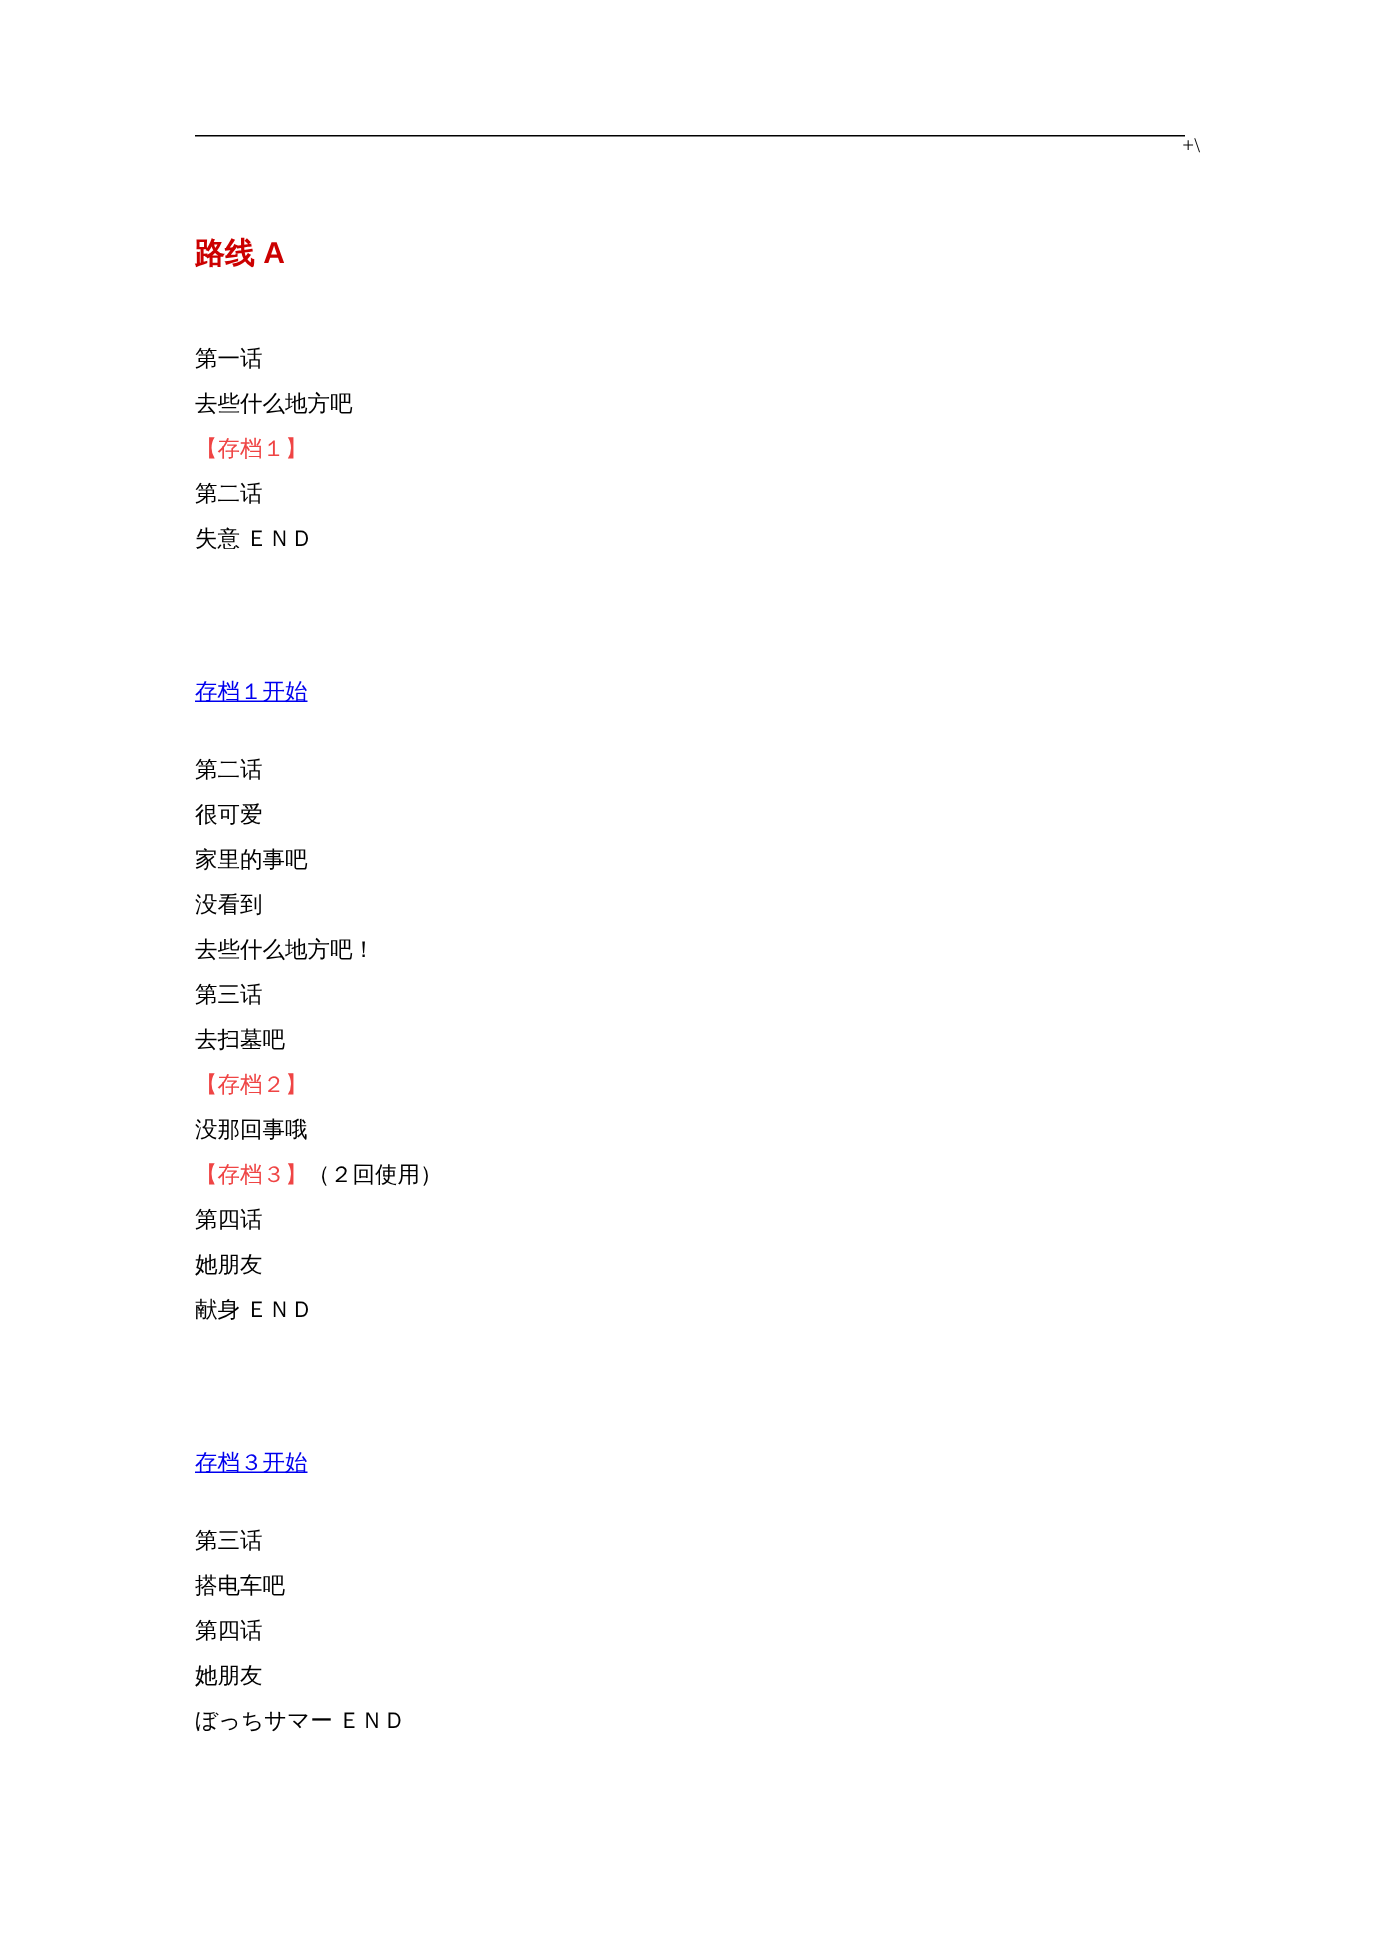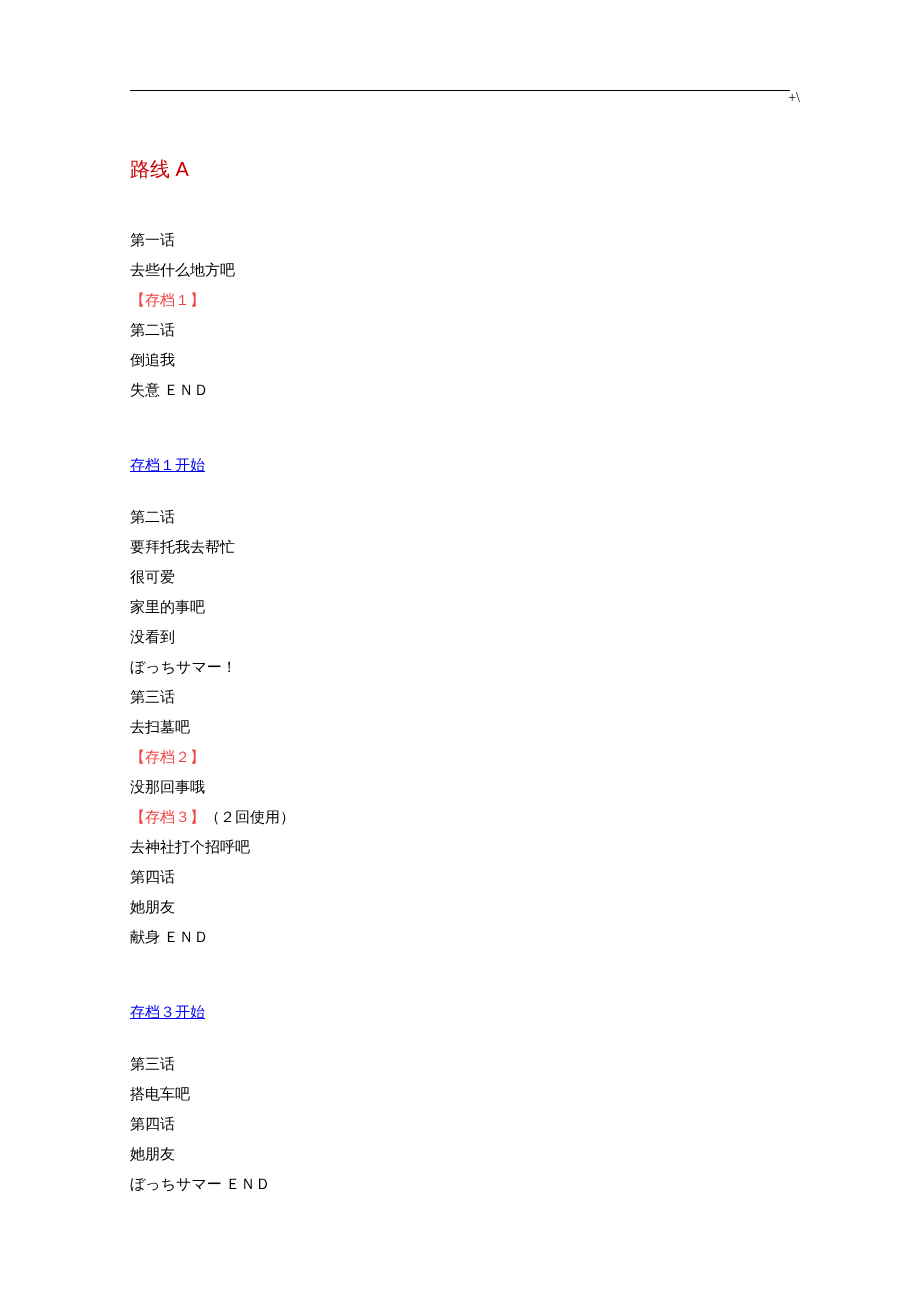--- a/index.html
+++ b/index.html
@@ -25,72 +25,69 @@
       right: 120px;
       font-size: 14px;
       color: #000;
     }
     .header-line {
       border-bottom: 1.5px solid #000;
       margin-bottom: 60px;
     }
     .route-title {
       color: #cc0000;
-      font-weight: normal;
+      font-weight: bold;
       font-size: 20px;
       font-family: "Microsoft YaHei", "SimHei", sans-serif;
       margin-bottom: 40px;
     }
     .line {
       display: block;
       margin-bottom: 3px;
     }
     .red-text {
       color: #ef4444;
     }
     .link-heading {
       color: #0000ee;
       text-decoration: underline;
       display: inline-block;
-      margin-top: 45px;
+      margin-top: 72px;
       margin-bottom: 25px;
     }
     .section-gap {
       margin-top: 0;
     }
   </style>
 </head>
 <body>
 
 <div class="page">
   <div class="header-mark">+\</div>
   <div class="header-line"></div>
 
   <div class="route-title">路线 A</div>
 
   <div id="sections-container"><div class="section-gap">
         <span class="line">第一话</span>
         <span class="line">去些什么地方吧</span>
         <span class="line red-text">【存档１】</span>
         <span class="line">第二话</span>
-        <span class="line">倒追我</span>
         <span class="line">失意 ＥＮＤ</span>
       </div><a class="link-heading" href="#">存档１开始</a><br><div class="section-gap">
         <span class="line">第二话</span>
-        <span class="line">要拜托我去帮忙</span>
         <span class="line">很可爱</span>
         <span class="line">家里的事吧</span>
         <span class="line">没看到</span>
-        <span class="line">ぼっちサマー！</span>
+        <span class="line">去些什么地方吧！</span>
         <span class="line">第三话</span>
         <span class="line">去扫墓吧</span>
         <span class="line red-text">【存档２】</span>
         <span class="line">没那回事哦</span>
         <span class="line"><span class="red-text">【存档３】</span><span>（２回使用）</span></span>
-        <span class="line">去神社打个招呼吧</span>
         <span class="line">第四话</span>
         <span class="line">她朋友</span>
         <span class="line">献身 ＥＮＤ</span>
       </div><a class="link-heading" href="#">存档３开始</a><br><div class="section-gap">
         <span class="line">第三话</span>
         <span class="line">搭电车吧</span>
         <span class="line">第四话</span>
         <span class="line">她朋友</span>
         <span class="line">ぼっちサマー ＥＮＤ</span>
       </div><br><div class="section-gap"></div></div>

